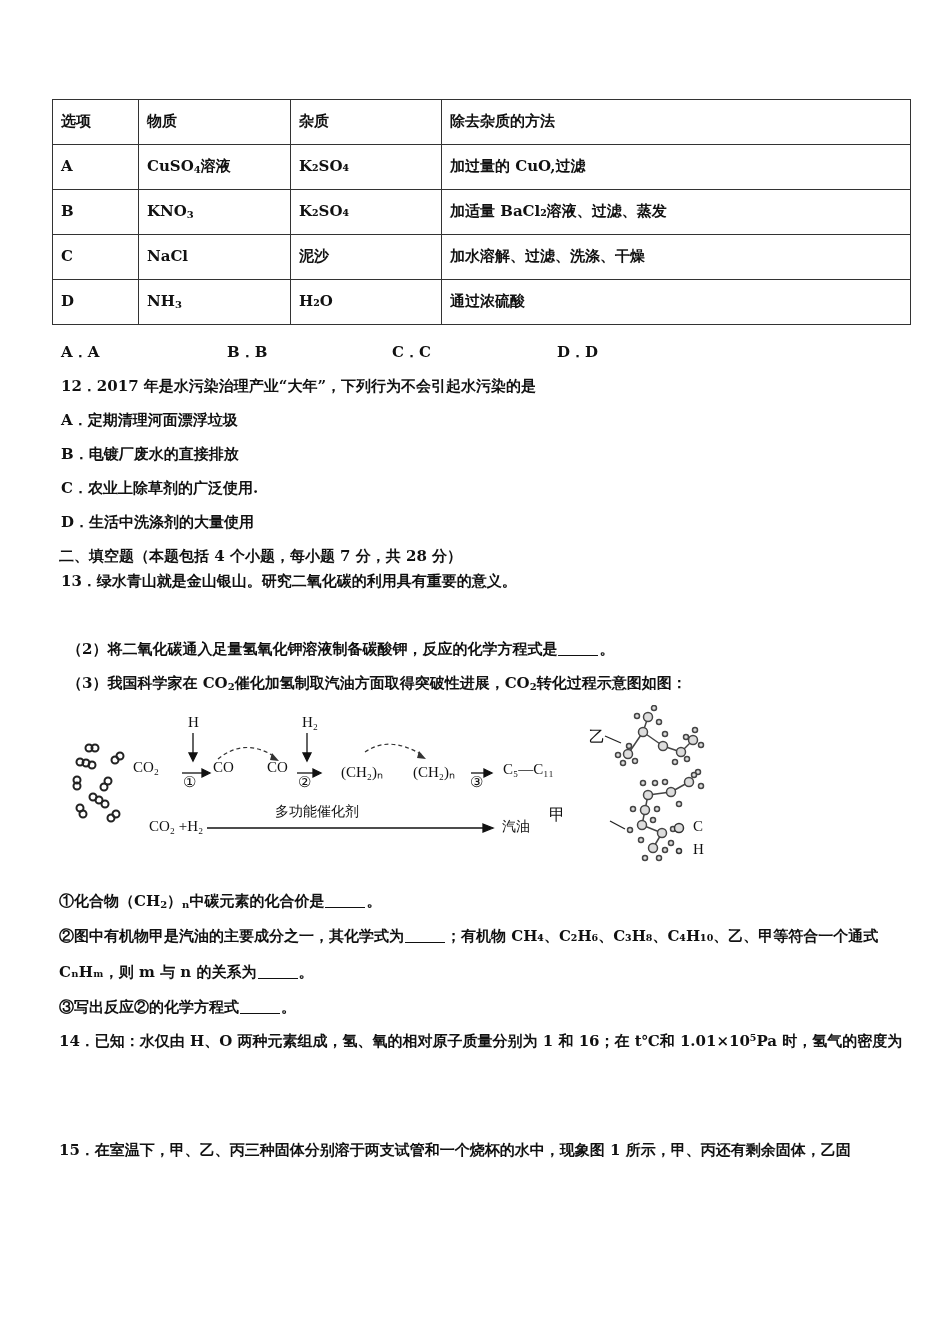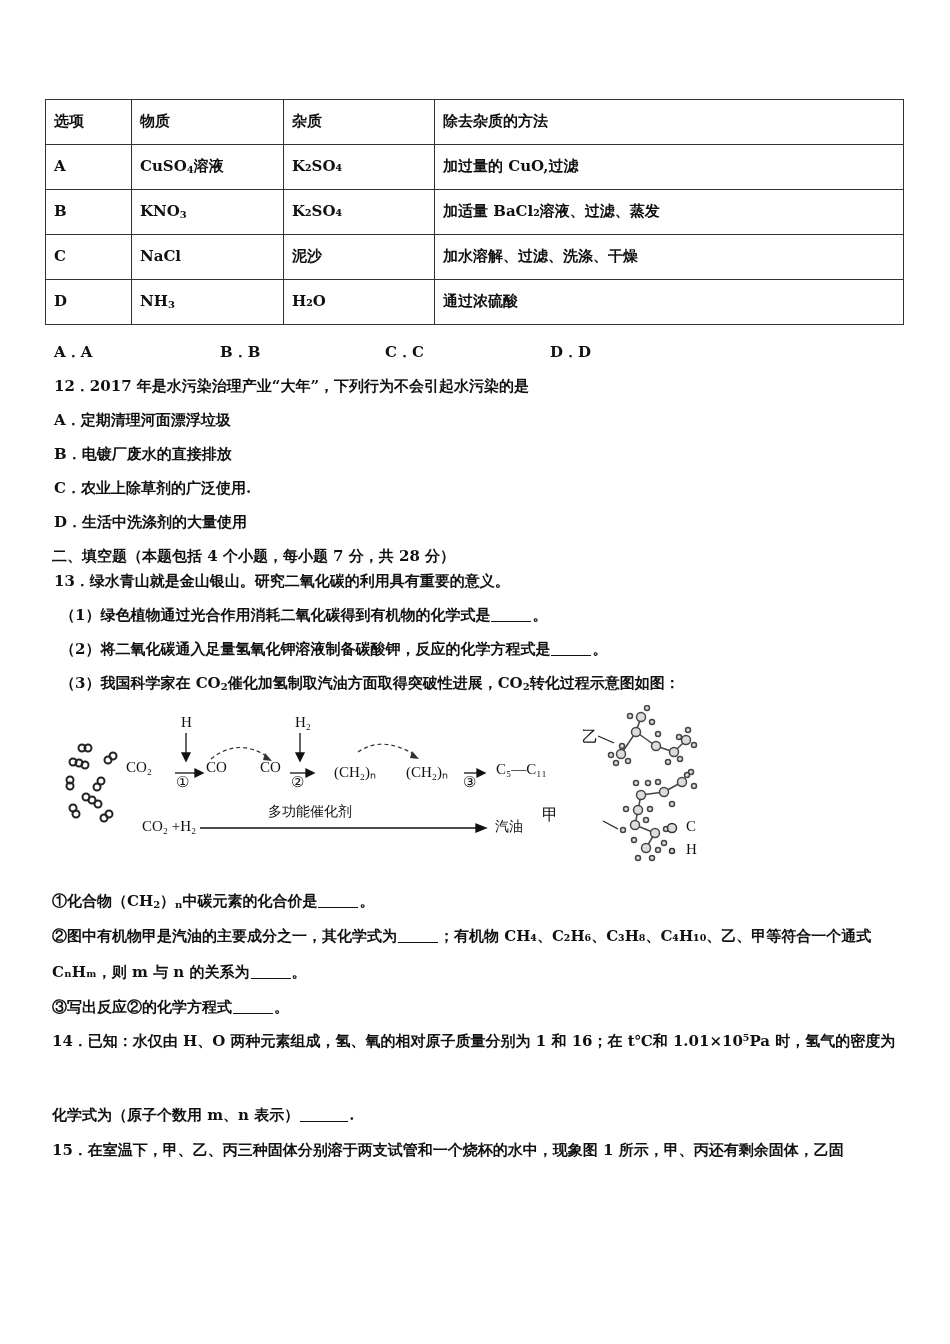--- a/index.html
+++ b/index.html
@@ -1,18 +1,18 @@
 <!DOCTYPE html>
 <html><head>
 <meta charset="utf-8">
 <style>
   html, body { margin: 0; padding: 0; background: #ffffff; }
   body { width: 950px; height: 1344px; position: relative; overflow: hidden;
          font-family: "DejaVu Serif", "Liberation Serif", serif; color: #111; }
-  .page { position: absolute; left: 8px; top: 0; width: 868px; height: 1344px; }
+  .page { position: absolute; left: 15px; top: 0; width: 868px; height: 1344px; }
   table.opts { position: absolute; left: 37px; top: 99px; width: 859px; border-collapse: collapse;
                font-size: 15px; font-weight: bold; }
   table.opts td { border: 1.5px solid #333; height: 45px; padding: 0 8px; vertical-align: top; padding-top: 12px; box-sizing: border-box; }
   table.opts td.c0 { width: 86px; }
   table.opts td.c1 { width: 152px; }
   table.opts td.c2 { width: 151px; }
   sub { font-size: 10px; vertical-align: -2px; line-height: 0; }
   .line { position: absolute; left: 46px; font-size: 15px; font-weight: bold; white-space: nowrap; }
   .ans-row { position: absolute; top: 343px; left: 46px; font-size: 15px; font-weight: bold; }
   .ans-row span { position: absolute; white-space: nowrap; }
@@ -69,21 +69,20 @@
   </div>
 
   <div class="line" style="top:377px">12．2017 年是水污染治理产业“大年”，下列行为不会引起水污染的是</div>
   <div class="line" style="top:411px">A．定期清理河面漂浮垃圾</div>
   <div class="line" style="top:445px">B．电镀厂废水的直接排放</div>
   <div class="line" style="top:479px">C．农业上除草剂的广泛使用.</div>
   <div class="line" style="top:513px">D．生活中洗涤剂的大量使用</div>
 
   <div class="line" style="top:547px; left:44px">二、填空题（本题包括 4 个小题，每小题 7 分，共 28 分）</div>
   <div class="line" style="top:572px">13．绿水青山就是金山银山。研究二氧化碳的利用具有重要的意义。</div>
-  <div class="line" style="top:606px; left:52px"><span>（1）绿色植物通过光合作用消耗二氧化碳得到有机物的化学式是</span><span class="blank"></span><span>。</span></div>
   <div class="line" style="top:640px; left:52px"><span>（2）将二氧化碳通入足量氢氧化钾溶液制备碳酸钾，反应的化学方程式是</span><span class="blank"></span><span>。</span></div>
   <div class="line" style="top:674px; left:52px"><span>（3）我国科学家在 CO</span><sub>2</sub><span>催化加氢制取汽油方面取得突破性进展，CO</span><sub>2</sub><span>转化过程示意图如图：</span></div>
 
   <div class="diagram">
     <svg width="660" height="160" style="position:absolute;left:0;top:0">
       <g fill="none" stroke="#222" stroke-width="2">
         <circle cx="24" cy="43" r="3.5"></circle>
           <circle cx="30" cy="43" r="3.5"></circle>
         <circle cx="50" cy="55" r="3.5"></circle>
           <circle cx="55" cy="51" r="3.5"></circle>
@@ -210,16 +209,15 @@
     <span class="dtext" style="left:628px;top:113px">C</span>
     <span class="dtext" style="left:628px;top:136px">H</span>
   </div>
 
   <div class="line" style="top:892px; left:44px"><span>①化合物（CH</span><sub>2</sub><span>）</span><sub>n</sub><span>中碳元素的化合价是</span><span class="blank"></span><span>。</span></div>
   <div class="line" style="top:927px; left:44px"><span>②图中有机物甲是汽油的主要成分之一，其化学式为</span><span class="blank"></span><span>；有机物 CH₄、C₂H₆、C₃H₈、C₄H₁₀、乙、甲等符合一个通式</span></div>
   <div class="line" style="top:963px; left:44px"><span>CₙHₘ，则 m 与 n 的关系为</span><span class="blank"></span><span>。</span></div>
   <div class="line" style="top:998px; left:44px"><span>③写出反应②的化学方程式</span><span class="blank"></span><span>。</span></div>
 
   <div class="line" style="top:1032px; left:44px">14．已知：水仅由 H、O 两种元素组成，氢、氧的相对原子质量分别为 1 和 16；在 t℃和 1.01×10⁵Pa 时，氢气的密度为</div>
-  <div class="line" style="top:1106px; left:44px"><span>化学式为（原子个数用 m、n 表示）</span><span class="blank" style="width:48px"></span><span>.</span></div>
 
   <div class="line" style="top:1141px; left:44px">15．在室温下，甲、乙、丙三种固体分别溶于两支试管和一个烧杯的水中，现象图 1 所示，甲、丙还有剩余固体，乙固</div>
 </div>
 
 </body></html>

